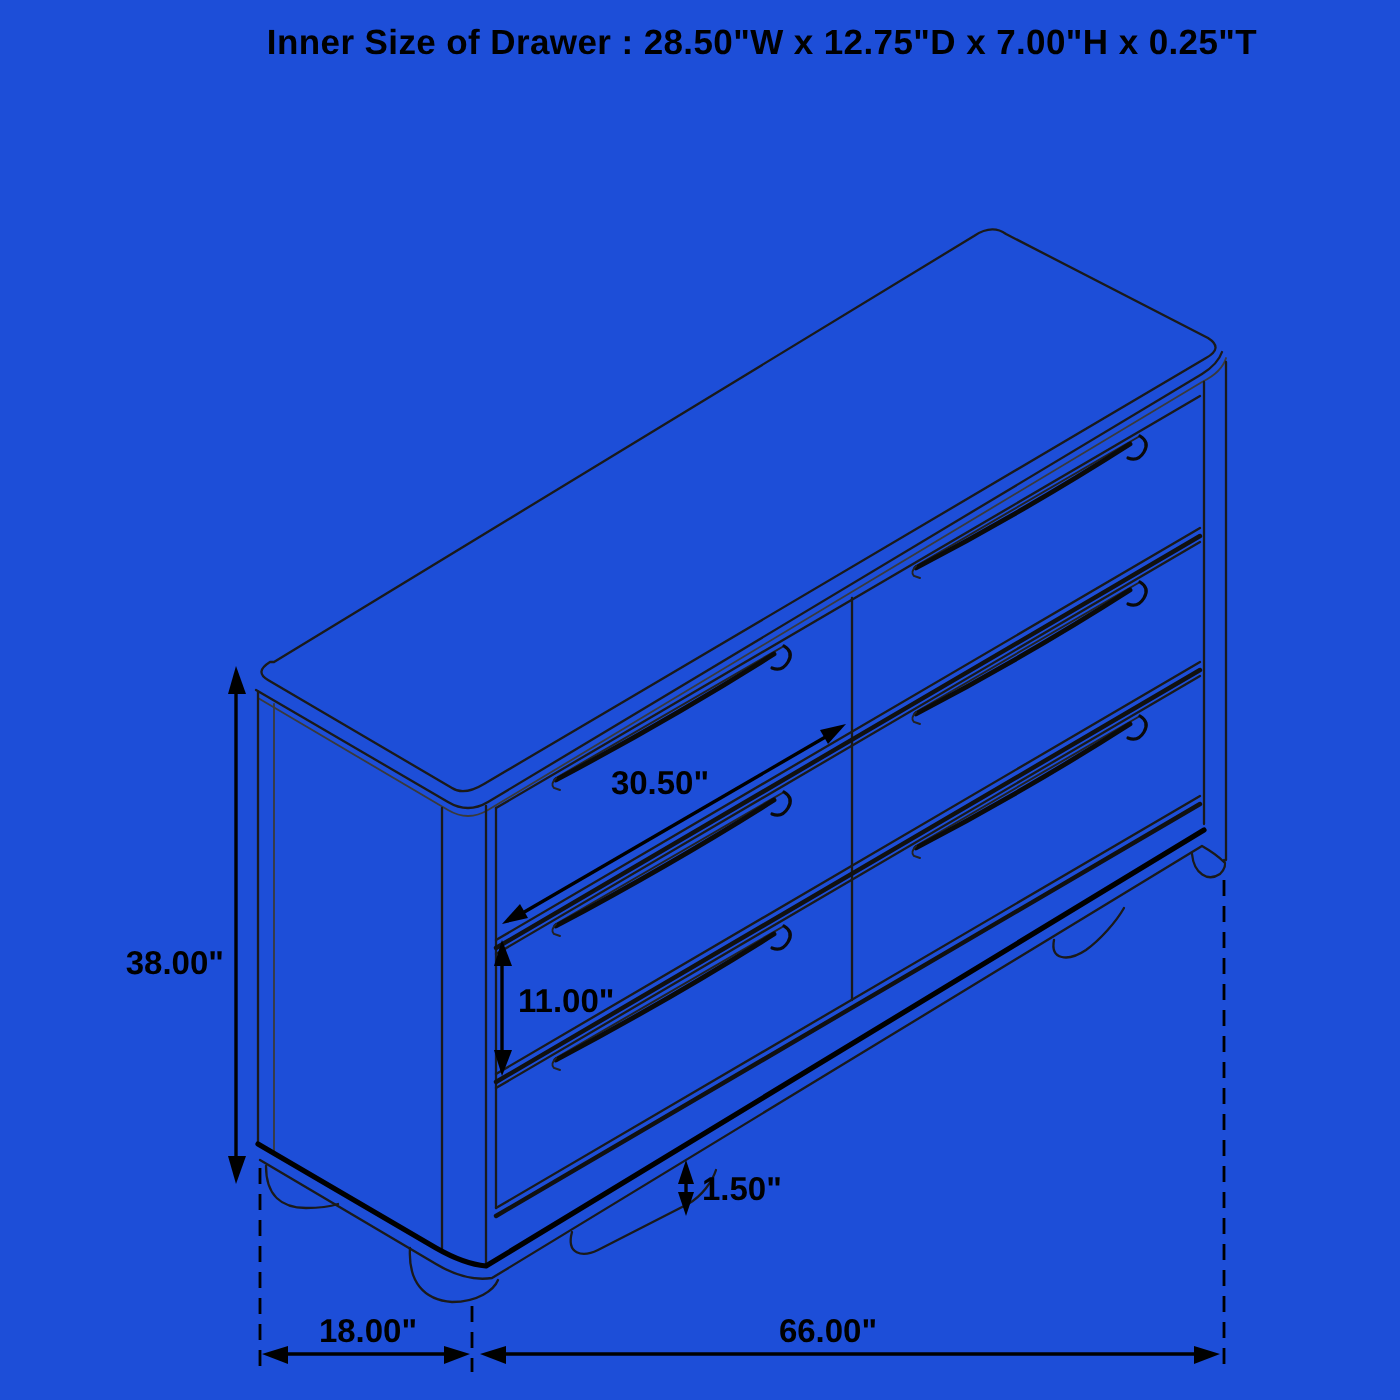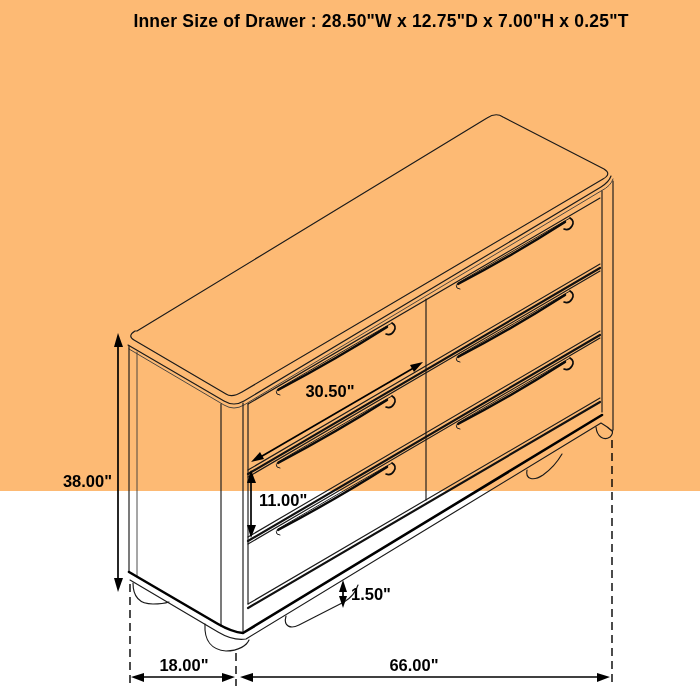--- a/index.html
+++ b/index.html
@@ -1,16 +1,16 @@
 <!DOCTYPE html>
 <html><head>
 <meta charset="utf-8">
 <style>
   html,body{margin:0;padding:0;background:#ffffff;width:700px;height:700px;overflow:hidden;}
-  .page{position:relative;width:700px;height:491px;background:#fdba74;font-family:"Liberation Sans",sans-serif;}
+  .page{position:relative;width:700px;height:700px;background:#1d4ed8;font-family:"Liberation Sans",sans-serif;}
   .title{position:absolute;top:11px;left:0;width:700px;box-sizing:border-box;padding-left:62px;
          text-align:center;font-size:17.5px;font-weight:bold;color:#000;letter-spacing:0.2px;white-space:nowrap;}
   svg{position:absolute;top:0;left:0;}
   .ln   {fill:none;stroke:#1a1a1a;stroke-width:1.15;stroke-linecap:round;stroke-linejoin:round;}
   .ln2  {fill:none;stroke:#3a3a3a;stroke-width:0.9;stroke-linecap:round;}
   .thk  {fill:none;stroke:#000;stroke-width:2.6;stroke-linecap:round;stroke-linejoin:round;}
   .thk2 {fill:none;stroke:#111;stroke-width:2.2;stroke-linecap:round;}
   .hthin{fill:none;stroke:#222;stroke-width:1.0;stroke-linecap:round;}
   .hthk {fill:none;stroke:#0a0a0a;stroke-width:2.4;stroke-linecap:round;}
   .hmid {fill:none;stroke:#0a0a0a;stroke-width:1.6;stroke-linecap:round;}

